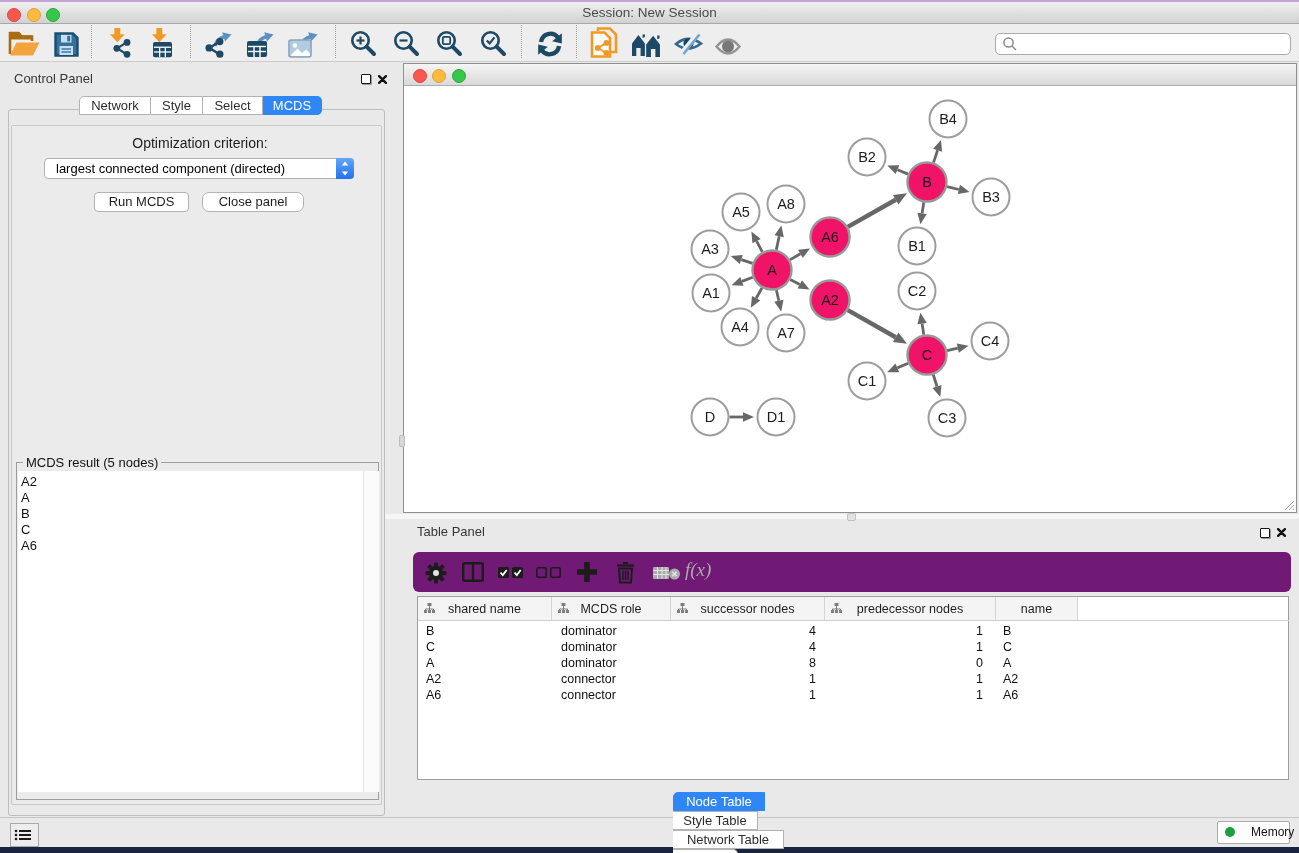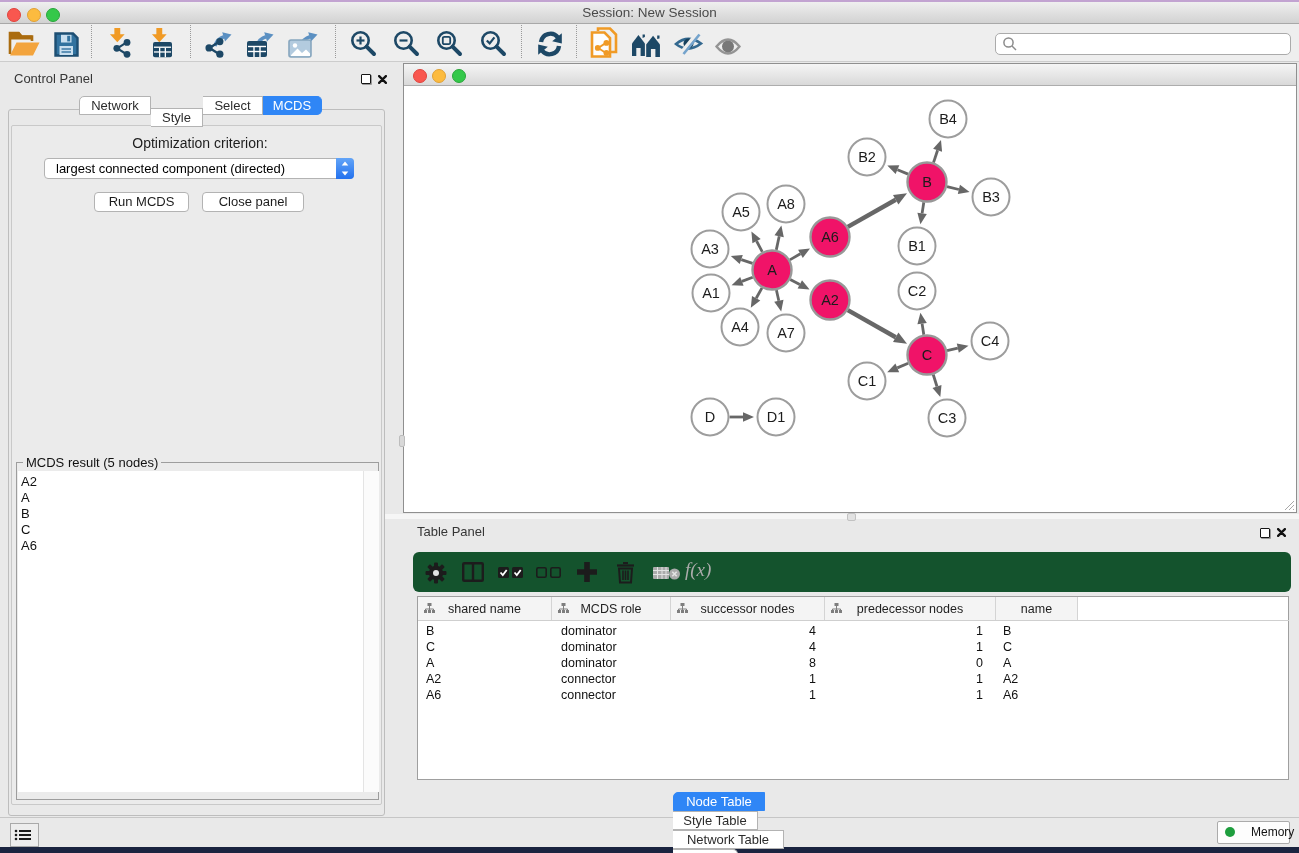--- a/index.html
+++ b/index.html
@@ -33,21 +33,21 @@
 #fs-legend{position:absolute;left:6px;top:-8px;background:#ebebeb;padding:0 3px;font-size:13px;color:#111;white-space:nowrap;}
 #fs-list{position:absolute;left:1px;top:8px;width:345px;height:321px;background:#fff;}
 #fs-scroll{position:absolute;left:346px;top:8px;width:15px;height:321px;background:#fbfbfb;border-left:1px solid #e4e4e4;}
 .fsrow{position:absolute;left:4px;font-size:13px;color:#111;}
 
 #netwin{left:403px;top:63px;width:894px;height:450px;background:#fff;border:1px solid #8f8f8f;box-sizing:border-box;}
 #net-titlebar{position:absolute;left:0;top:0;width:100%;height:22px;background:linear-gradient(#f5f5f5,#d9d9d9);border-bottom:1px solid #adadad;box-sizing:border-box;}
 #net-title{position:absolute;top:4px;left:0;width:100%;text-align:center;font-size:12.5px;color:#2e2e2e;}
 
 #tp-title{left:417px;top:524px;font-size:13px;color:#363636;}
-#tp-toolbar{left:413px;top:552px;width:878px;height:40px;background:#14532d;border-radius:6px;}
+#tp-toolbar{left:413px;top:552px;width:878px;height:40px;background:#701a75;border-radius:6px;}
 #table{left:417px;top:596px;width:872px;height:184px;background:#fff;border:1px solid #9f9f9f;box-sizing:border-box;}
 .th{position:absolute;top:0;height:23px;background:#f4f4f4;border-right:1px solid #d4d4d4;box-sizing:border-box;}
 .th-label{position:absolute;width:100%;text-align:center;top:5px;font-size:12.5px;color:#1f1f1f;}
 .td{position:absolute;font-size:12.5px;color:#111;height:16px;}
 
 #statusbar{left:0;top:817px;width:1299px;height:30px;background:#e9e9e9;border-top:1px solid #c6c6c6;box-sizing:border-box;}
 #listbtn{position:absolute;left:10px;top:823px;width:27px;height:22px;background:#ededed;border:1px solid #a9a9a9;}
 #membtn{position:absolute;left:1217px;top:821px;width:71px;height:21px;background:#fdfdfd;border:1px solid #ababab;border-radius:2px;font-size:12px;color:#111;}
 #bottomstrip{left:0;top:847px;width:1299px;height:6px;background:#1a2440;}
 </style>
@@ -221,36 +221,36 @@
     </div>
 </div>
 
 <div id="cp-title" class="abs">Control Panel</div>
 <div class="winbtn-sq" style="left:361px;top:74px;"></div>
 <svg class="abs" style="left:378px;top:75px" width="9" height="9" viewBox="0 0 9 9">
     <path d="M1.1 1.1 L7.9 7.9 M7.9 1.1 L1.1 7.9" stroke="#111" stroke-width="2.3" stroke-linecap="round"></path>
   </svg>
 <div class="tabs" style="left:79px;top:96px;">
   <div class="tab first" style="width:72px;">Network</div>
-  <div class="tab" style="width:52px;margin-top:12px;">Style</div>
+  <div class="tab" style="width:52px;">Style</div>
   <div class="tab" style="width:60px;">Select</div>
   <div class="tab sel last" style="width:59px;">MCDS</div>
 </div>
 <div id="cp-outer" class="abs"></div>
 <div id="cp-inner" class="abs"></div>
 <div id="opt-label" class="abs">Optimization criterion:</div>
 <div id="dropdown" class="abs">
   <div id="dd-text">largest connected component (directed)</div>
   <div id="dd-btn"><svg width="18" height="21" viewBox="0 0 18 21">
         <path d="M9 3.5 L12.3 7.5 L5.7 7.5 Z" fill="#fff"></path>
         <path d="M9 17.5 L12.3 13.5 L5.7 13.5 Z" fill="#fff"></path>
       </svg></div>
 </div>
 <div class="btn" style="left:94px;top:192px;width:95px;">Run MCDS</div>
-<div class="btn" style="left:202px;top:192px;width:102px;">Close panel</div>
+<div class="btn" style="left:202px;top:192px;width:102px;border-radius:7px;">Close panel</div>
 <div id="fieldset" class="abs">
   <div id="fs-legend">MCDS result (5 nodes)</div>
   <div id="fs-list"></div>
   <div id="fs-scroll"></div>
   <div class="fsrow" style="top:11px;">A2</div>
   <div class="fsrow" style="top:27px;">A</div>
   <div class="fsrow" style="top:43px;">B</div>
   <div class="fsrow" style="top:59px;">C</div>
   <div class="fsrow" style="top:75px;">A6</div>
 </div>

